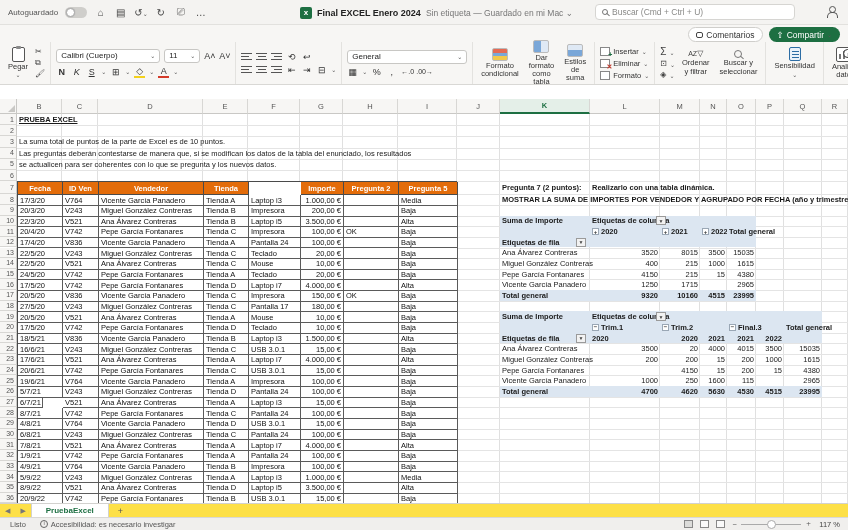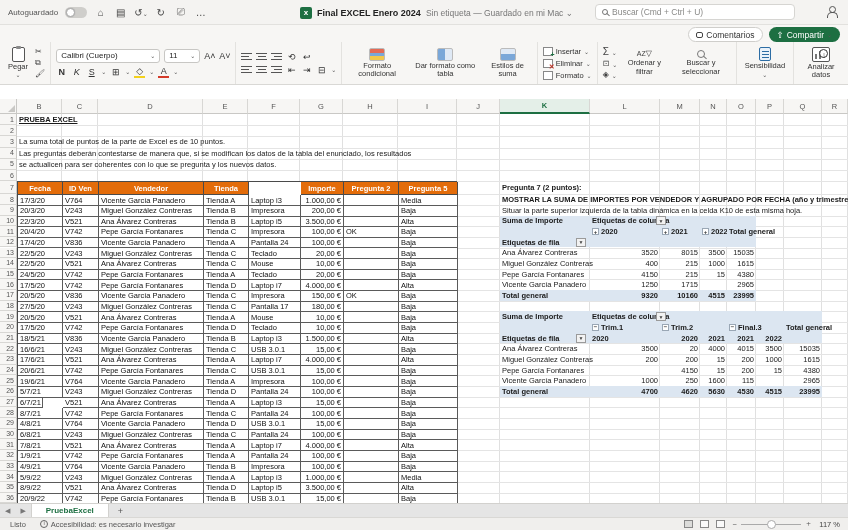--- a/index.html
+++ b/index.html
@@ -90,21 +90,21 @@
   .cell.clip { overflow:hidden; }
   .shade { position:absolute; background:#dce6f1; }
   #dtable { position:absolute; border:1px solid #4a4a4a; background:#fff; }
   .th { position:absolute; background:#e36c0a; color:#fff; font-weight:bold; font-size:7.5px; display:flex; align-items:center; justify-content:center; border-right:1px solid #4a4a4a; border-bottom:1px solid #4a4a4a; white-space:nowrap; overflow:hidden; }
   .td { position:absolute; font-size:7.5px; color:#111; display:flex; align-items:center; border-right:1px solid #5a5a5a; border-bottom:1px solid #5a5a5a; padding:0 2px; white-space:nowrap; overflow:hidden; background:#fff; }
   .td.r { justify-content:flex-end; }
   .expander { display:inline-flex; align-items:center; justify-content:center; width:7px; height:7px; border:1px solid #9aa7b5; background:#fff; font-size:6px; line-height:1; color:#333; margin-right:2px; flex:0 0 auto; }
   .ddbtn { position:absolute; width:10px; height:9px; border:1px solid #9a9a9a; background:#f2f2f2; font-size:5px; color:#444; display:flex; align-items:center; justify-content:center; }
 
   
-  #sheettabs { position:absolute; left:0; top:503px; width:848px; height:14px; background:#e5e5e5; border-top:1px solid #d2d1ce; display:flex; align-items:stretch; }
+  #sheettabs { position:absolute; left:0; top:503px; width:848px; height:14px; background:#fde047; border-top:1px solid #d2d1ce; display:flex; align-items:stretch; }
   .nav-ar { font-size:7px; color:#777; display:flex; align-items:center; padding:0 5px; }
   .stab { background:#fff; border-right:1px solid #d2d1ce; border-left:1px solid #d2d1ce; color:#1d6f42; font-weight:bold; font-size:8px; display:flex; align-items:center; padding:0 14px; }
   .addtab { font-size:9px; color:#555; display:flex; align-items:center; padding:0 9px; }
 
   
   #statusbar { position:absolute; left:0; top:517px; width:848px; height:13px; background:#f0efed; border-top:1px solid #d9d8d5; display:flex; align-items:center; font-size:7.5px; color:#555; }
   #statusbar .ready { margin-left:10px; }
   .acc { display:flex; align-items:center; gap:3px; margin-left:14px; }
   .acc-ic { width:8px; height:8px; border:1px solid #666; border-radius:50%; position:relative; }
   .acc-ic::after { content:"i"; position:absolute; left:2.6px; top:-1px; font-size:6px; color:#666; }
@@ -234,20 +234,36 @@
             </span>
           <span class="bars al-r">
               <i></i>
               <i></i>
               <i></i>
             </span>
           <span class="fmt">⇤</span>
           <span class="fmt">⇥</span>
           <span class="fmt">⊟</span>
             <span class="caret">⌄</span>
+        </div>
+      </div>
+    </div>
+    <div class="rgroup">
+      <div class="rcol">
+        <span class="combo" style="width:120px">
+            <span>General</span>
+            <span class="caret">⌄</span>
+          </span>
+        <div class="rrow">
+          <span class="fmt">▦</span>
+            <span class="caret">⌄</span>
+          <span class="fmt">%</span>
+          <span class="fmt">,</span>
+          <span class="fmt" style="font-size:7px">←.0</span>
+          <span class="fmt" style="font-size:7px">.00→</span>
         </div>
       </div>
     </div>
     <div class="rgroup">
       <div class="bigbtn">
         <span class="stylebox"></span>
         <span>Formato condicional</span>
       </div>
       <div class="bigbtn">
         <span class="stylebox t2"></span>
@@ -441,25 +457,25 @@
       <div class="cell" style="left: 17px; top: 48.6px; width: 430px; height: 11.2px;">
         <span>Las preguntas deberán contestarse de manera que, si se modifican los datos de la tabla del enunciado, los resultados</span>
       </div>
       <div class="shade" style="left: 500px; top: 116.52px; width: 256px; height: 31.98px;"></div>
       <div class="shade" style="left: 500px; top: 191.14px; width: 256px; height: 10.66px;"></div>
       <div class="shade" style="left: 500px; top: 212.46px; width: 322px; height: 31.98px;"></div>
       <div class="shade" style="left: 500px; top: 287.08px; width: 322px; height: 10.66px;"></div>
       <div class="cell b" style="left: 500px; top: 82.2px; width: 78px; height: 13px;">
         <span>Pregunta 7 (2 puntos):</span>
       </div>
+      <div class="cell b" style="left: 590px; top: 82.2px; width: 250px; height: 13px;">
+        <span>Realizarlo con una tabla dinámica.</span>
+      </div>
       <div class="cell b" style="left: 500px; top: 95.2px; width: 340px; height: 10.66px;">
         <span>MOSTRAR LA SUMA DE IMPORTES POR VENDEDOR Y AGRUPADO POR FECHA (año y trimestre).</span>
-      </div>
-      <div class="cell" style="left: 500px; top: 105.86px; width: 340px; height: 10.66px;">
-        <span>Situar la parte superior izquierda de la tabla dinámica en la celda K10 de esta misma hoja.</span>
       </div>
       <div class="cell b" style="left: 500px; top: 116.52px; width: 90px; height: 10.66px;">
         <span>Suma de Importe</span>
       </div>
       <div class="cell b" style="left: 590px; top: 116.52px; width: 64px; height: 10.66px;">
         <span>Etiquetas de columna</span>
       </div>
       <div class="ddbtn" style="left: 656px; top: 117.35px;">▼</div>
       <div class="cell b" style="left: 590px; top: 127.18px; width: 70px; height: 10.66px;">
         <span class="expander">+</span>

